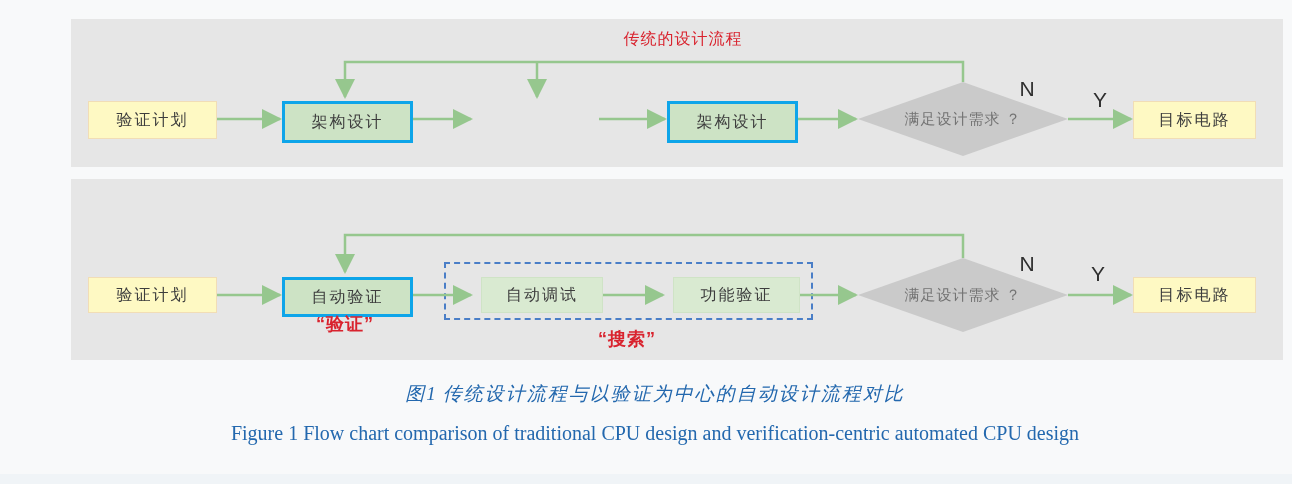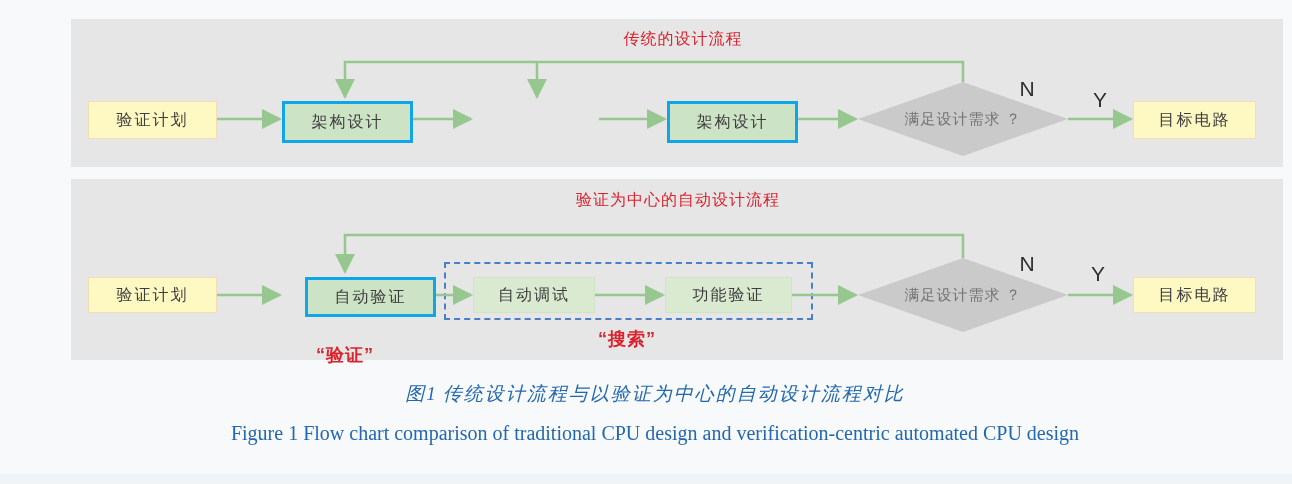--- a/index.html
+++ b/index.html
@@ -17,21 +17,21 @@
     position:absolute;transform:translate(-50%,-50%);
     color:#d9232e;font-weight:normal;font-size:16px;letter-spacing:1px;
     white-space:nowrap;z-index:3;
   }
   .node{
     position:absolute;display:flex;align-items:center;justify-content:center;
     font-size:16px;color:#3d3d3d;letter-spacing:2px;white-space:nowrap;z-index:3;
   }
   .tan{background:#fef9c3;border:1px solid #f1ddb6;}
   .green{background:#cde3c5;border:3px solid #0ea5e9;}
-  .lightgreen{background:#d9ead1;border:1px solid #cfe3c6;}
+  .lightgreen{background:#d9ead1;border:1px solid #cfe3c6;margin-left:8px;}
   .row1{top:101px;height:36px;}
   .row2{top:277px;height:34px;}
   .decision-label{
     position:absolute;display:flex;align-items:center;justify-content:center;
     width:210px;height:74px;left:858px;font-size:15px;color:#737373;
     letter-spacing:1px;z-index:3;background:transparent;
   }
   .branch-label{
     position:absolute;transform:translate(-50%,-50%);
     font-size:21px;color:#2f2f2f;z-index:3;
@@ -58,21 +58,20 @@
 <body>
 
 <div class="canvas">
 
   <div class="bottom-strip"></div>
 
   <div class="panel panel-top"></div>
   <div class="panel-title" style="left:683px;top:39px;">传统的设计流程</div>
 
   <div class="panel panel-bottom"></div>
-  <div class="panel-title" style="left:678px;top:200px;">验证为中心的自动设计流程</div>
 
   <div class="dashed-box"></div>
 
   <svg class="connectors" width="1292" height="484" viewBox="0 0 1292 484">
     <defs>
       <marker id="ah" viewBox="0 0 10 10" refX="9" refY="5" markerWidth="8" markerHeight="8" orient="auto-start-reverse">
         <path d="M0,0 L10,5 L0,10 z" fill="#96c78e"></path>
       </marker>
     </defs>
 
@@ -103,29 +102,29 @@
 
   <div class="node tan row1" style="left:88px;width:127px;">验证计划</div>
   <div class="node green row1" style="left:282px;width:125px;">架构设计</div>
   <div class="node green row1" style="left:667px;width:125px;">架构设计</div>
   <div class="decision-label" style="top:82px;">满足设计需求 ？</div>
   <div class="node tan row1" style="left:1133px;width:121px;">目标电路</div>
   <span class="branch-label" style="left:1027px;top:89px;">N</span>
   <span class="branch-label" style="left:1100px;top:100px;">Y</span>
 
   <div class="node tan row2" style="left:88px;width:127px;">验证计划</div>
-  <div class="node green row2" style="left:282px;width:125px;margin-left:23px;">自动验证</div>
+  <div class="node green row2" style="left:282px;width:125px;">自动验证</div>
   <div class="node lightgreen row2" style="left:473px;width:120px;">自动调试</div>
   <div class="node lightgreen row2" style="left:665px;width:125px;">功能验证</div>
   <div class="decision-label" style="top:258px;">满足设计需求 ？</div>
   <div class="node tan row2" style="left:1133px;width:121px;">目标电路</div>
   <span class="branch-label" style="left:1027px;top:264px;">N</span>
   <span class="branch-label" style="left:1098px;top:274px;">Y</span>
 
-  <span class="red-note" style="left:345px;top:355px;text-align:right;">“验证”</span>
+  <span class="red-note" style="left:345px;top:324px;text-align:right;">“验证”</span>
   <span class="red-note" style="left:627px;top:339px;">“搜索”</span>
 
   <div class="caption caption-zh">
     <span class="prefix">图1</span><span>传统设计流程与以验证为中心的自动设计流程对比</span>
   </div>
   <div class="caption caption-en">
     <span class="prefix">Figure 1</span><span>Flow chart comparison of traditional CPU design and verification-centric automated CPU design</span>
   </div>
 
 </div>

